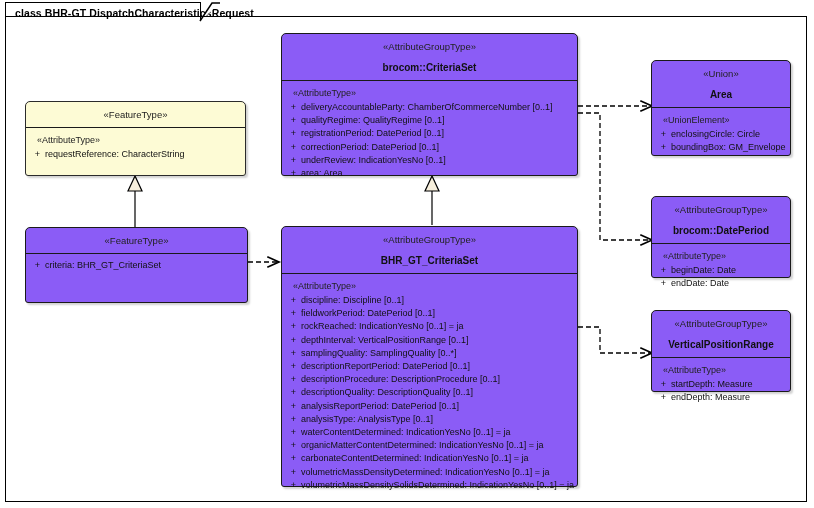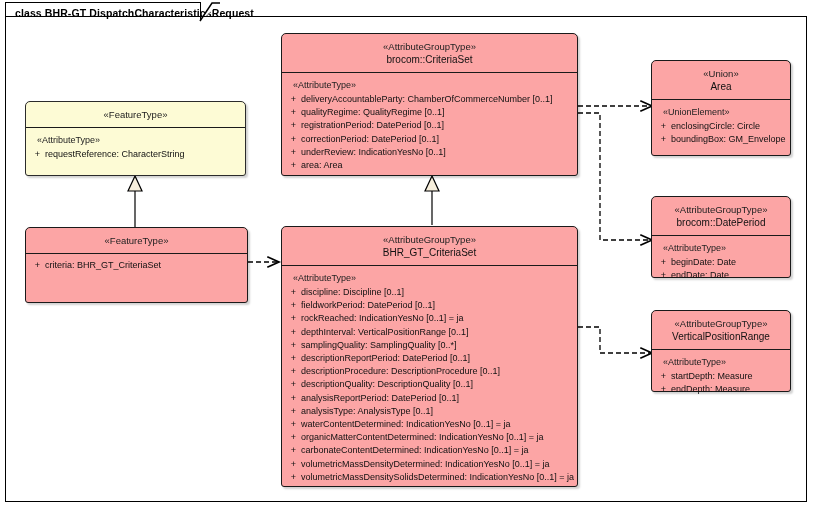--- a/index.html
+++ b/index.html
@@ -7,26 +7,26 @@
   #canvas{position:relative;width:814px;height:508px;background:#ffffff;overflow:hidden;}
 
   
   .frame{position:absolute;left:5px;top:16px;width:802px;height:486px;border:1.5px solid #000;box-sizing:border-box;}
   .frame-tab{position:absolute;left:5px;top:2px;height:18px;border:1.5px solid #000;border-bottom:none;background:#fff;box-sizing:border-box;}
   .frame-tab-inner{position:absolute;left:9px;top:4px;font-size:10.5px;font-weight:bold;color:#000;white-space:nowrap;letter-spacing:.1px;}
   .tab-slant{position:absolute;width:22px;height:20px;overflow:hidden;}
   .tab-slant svg{display:block;}
 
   
-  .cls{position:absolute;box-sizing:border-box;border:1.2px solid #1a1a1a;border-radius:5px 5px 3px 3px;background:#fca5a5;
+  .cls{position:absolute;box-sizing:border-box;border:1.2px solid #1a1a1a;border-radius:5px 5px 3px 3px;background:#8b5cf6;
        box-shadow:2px 2px 2px rgba(0,0,0,.18);}
   .cls.yellow{background:#fdfbd5;border-color:#2b2b2b;}
   .cls .head{padding:6px 6px 6px 6px;text-align:center;border-bottom:1.2px solid #1a1a1a;}
   .stereo{font-size:9.5px;color:#222;line-height:13px;white-space:nowrap;}
-  .cname{font-size:10px;font-weight:normal;color:#111;line-height:13px;white-space:nowrap;}
+  .cname{font-size:10px;font-weight:bold;color:#111;line-height:13px;white-space:nowrap;margin-top:8px;}
   .cname.ital{font-style:italic;}
   .body{padding:5px 4px 6px 4px;}
   .grp{font-size:9px;color:#222;margin:1px 0 2px 7px;line-height:12px;white-space:nowrap;}
   .attr{font-size:9px;color:#111;line-height:13.2px;white-space:nowrap;display:flex;}
   .attr .vis{width:15px;text-align:center;color:#111;flex:0 0 15px;}
   .attr .txt{flex:1 1 auto;}
   .caption{position:absolute;font-size:9px;font-style:italic;color:#222;text-align:center;white-space:nowrap;margin-top:45px;}
 
   
   .links{position:absolute;left:0;top:0;width:814px;height:508px;pointer-events:none;}

